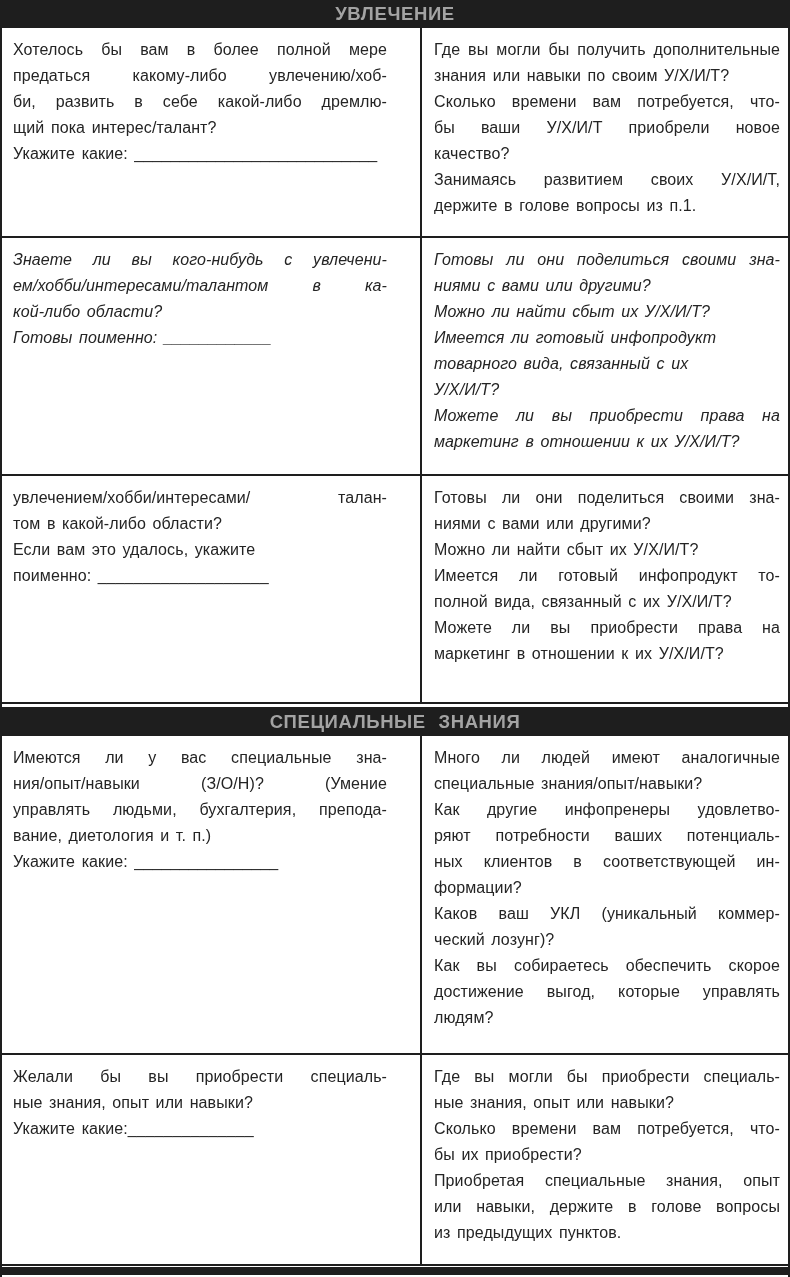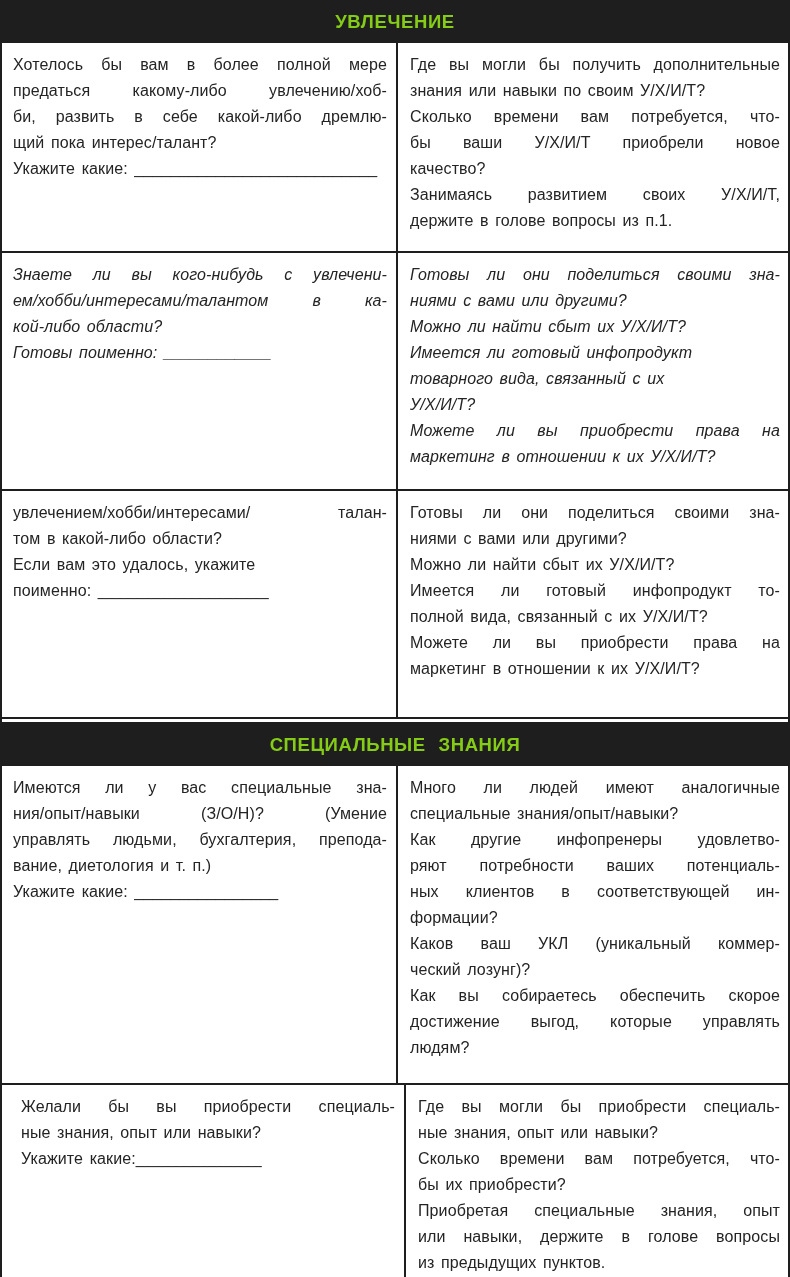--- a/index.html
+++ b/index.html
@@ -12,29 +12,30 @@
   body{
     width:790px;height:1277px;overflow:hidden;background:var(--bg);
     font-family:"Liberation Sans","DejaVu Sans",sans-serif;
   }
   .doc{
     box-sizing:border-box;width:790px;height:1277px;
     border-left:2px solid var(--bd);border-right:2px solid var(--bd);
     display:flex;flex-direction:column;background:var(--bg);
   }
   .section-bar{
-    flex:0 0 auto;height:43px;background:var(--bar);color:#84cc16;
+    flex:0 0 auto;height:28px;background:var(--bar);color:#a3a3a3;
     display:flex;align-items:center;justify-content:center;
     font-weight:bold;font-size:18.5px;letter-spacing:.6px;word-spacing:7px;
   }
   .section-bar:not(:first-child){margin-top:3px;border-top:1px solid var(--bd);}
   .row{
     flex:0 0 auto;box-sizing:border-box;
     display:grid;grid-template-columns:394px 1fr;
     border-bottom:2px solid var(--bd);
+    gap:24px;
   }
   .cell{box-sizing:border-box;padding:9px 9px 0 11px;overflow:hidden;}
   .cell.right{border-left:2px solid var(--bd);padding-left:12px;padding-right:8px;}
   .ln{
     font-size:16px;line-height:26px;color:var(--tx);
     word-spacing:2px;letter-spacing:.1px;white-space:normal;
   }
   .ln.j{text-align:justify;text-align-last:justify;}
   .bottom-bar{flex:0 0 auto;height:8px;background:var(--bar);margin-top:1px;}
 </style>
@@ -112,21 +113,21 @@
         <div class="ln j">ряют потребности ваших потенциаль-</div>
         <div class="ln j">ных клиентов в соответствующей ин-</div>
         <div class="ln">формации?</div>
         <div class="ln j">Каков ваш УКЛ (уникальный коммер-</div>
         <div class="ln">ческий лозунг)?</div>
         <div class="ln j">Как вы собираетесь обеспечить скорое</div>
         <div class="ln j">достижение выгод, которые управлять</div>
         <div class="ln">людям?</div>
       </div>
     </div>
-    <div class="row" style="height: 211px; padding-left: 8px;">
+    <div class="row" style="height: 211px;">
       <div class="cell left">
         <div class="ln j">Желали бы вы приобрести специаль-</div>
         <div class="ln">ные знания, опыт или навыки?</div>
         <div class="ln">Укажите какие:______________</div>
       </div>
       <div class="cell right">
         <div class="ln j">Где вы могли бы приобрести специаль-</div>
         <div class="ln">ные знания, опыт или навыки?</div>
         <div class="ln j">Сколько времени вам потребуется, что-</div>
         <div class="ln">бы их приобрести?</div>

